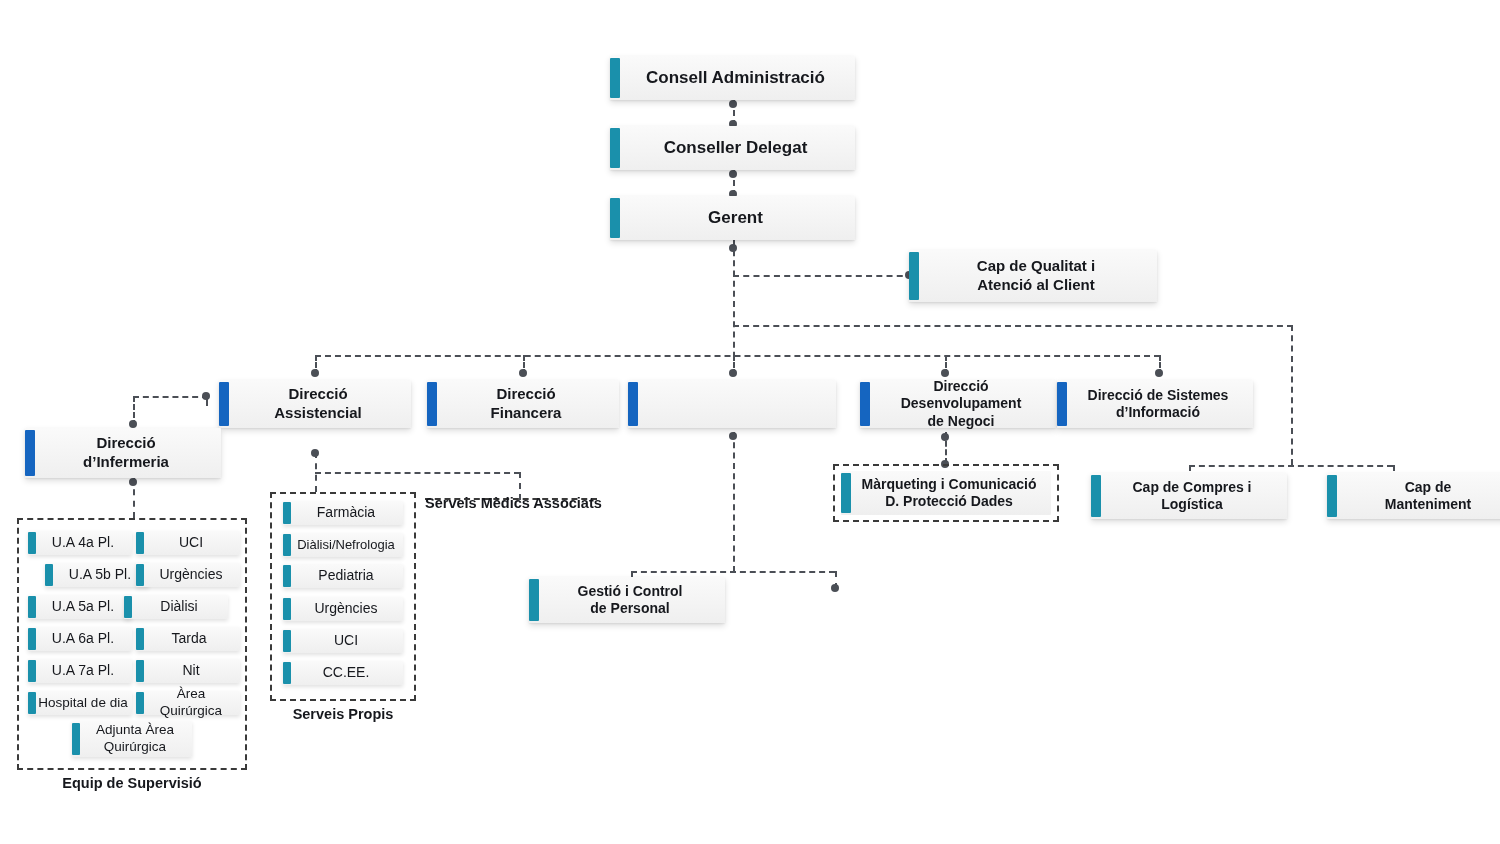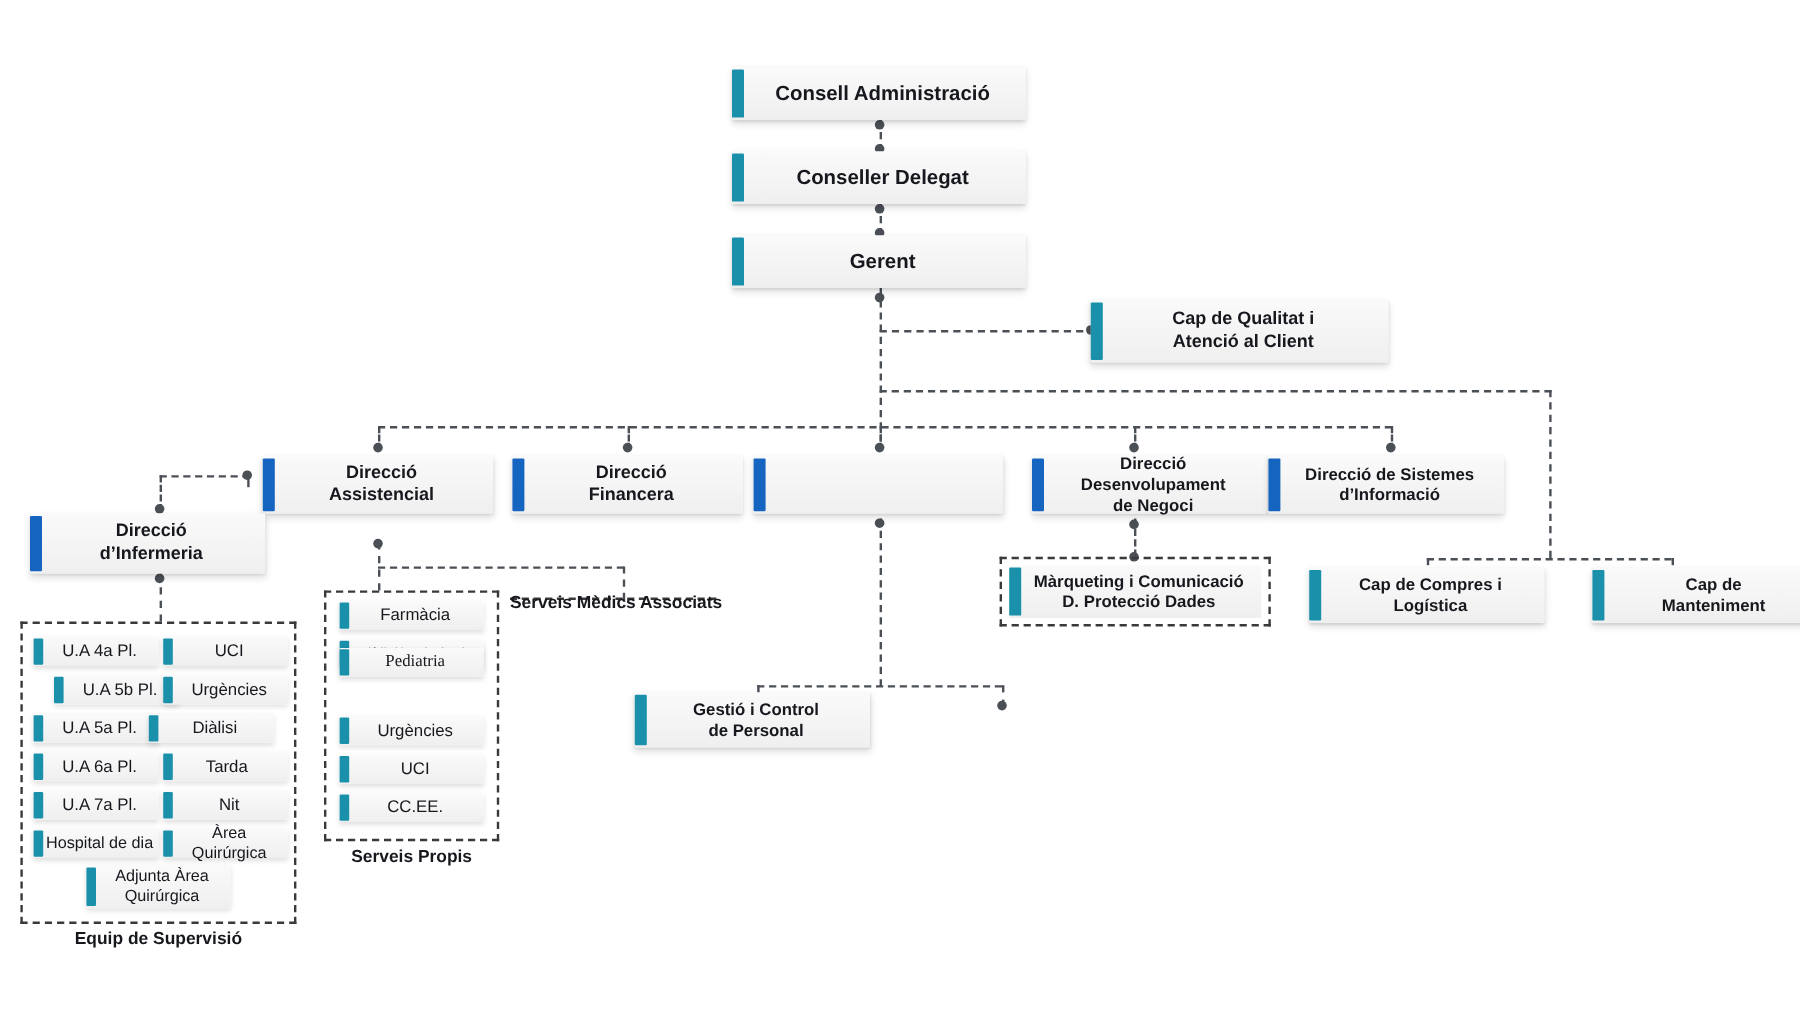--- a/index.html
+++ b/index.html
@@ -244,21 +244,21 @@
   <div class="frame" style="left:270px;top:492px;width:146px;height:209px;"></div>
 
   <div class="node t-reg fs14" style="left:283px;top:501px;width:120px;height:24px;box-shadow:0 2px 4px rgba(0,0,0,.12);">
     <span class="bar teal" style="height:22px;width:8px;"></span>
     <span class="lbl">Farmàcia</span>
   </div>
   <div class="node t-reg fs14" style="left:283px;top:533px;width:120px;height:24px;box-shadow:0 2px 4px rgba(0,0,0,.12);">
     <span class="bar teal" style="height:22px;width:8px;"></span>
     <span class="lbl" style="font-size:13px;">Diàlisi/Nefrologia</span>
   </div>
-  <div class="node t-reg fs14" style="left:283px;top:540px;width:120px;height:24px;box-shadow:0 2px 4px rgba(0,0,0,.12);font-family:Liberation Serif, serif;">
+  <div class="node t-reg fs14" style="left:283px;top:564px;width:120px;height:24px;box-shadow:0 2px 4px rgba(0,0,0,.12);">
     <span class="bar teal" style="height:22px;width:8px;"></span>
     <span class="lbl">Pediatria</span>
   </div>
   <div class="node t-reg fs14" style="left:283px;top:597px;width:120px;height:24px;box-shadow:0 2px 4px rgba(0,0,0,.12);">
     <span class="bar teal" style="height:22px;width:8px;"></span>
     <span class="lbl">Urgències</span>
   </div>
   <div class="node t-reg fs14" style="left:283px;top:629px;width:120px;height:24px;box-shadow:0 2px 4px rgba(0,0,0,.12);">
     <span class="bar teal" style="height:22px;width:8px;"></span>
     <span class="lbl">UCI</span>

